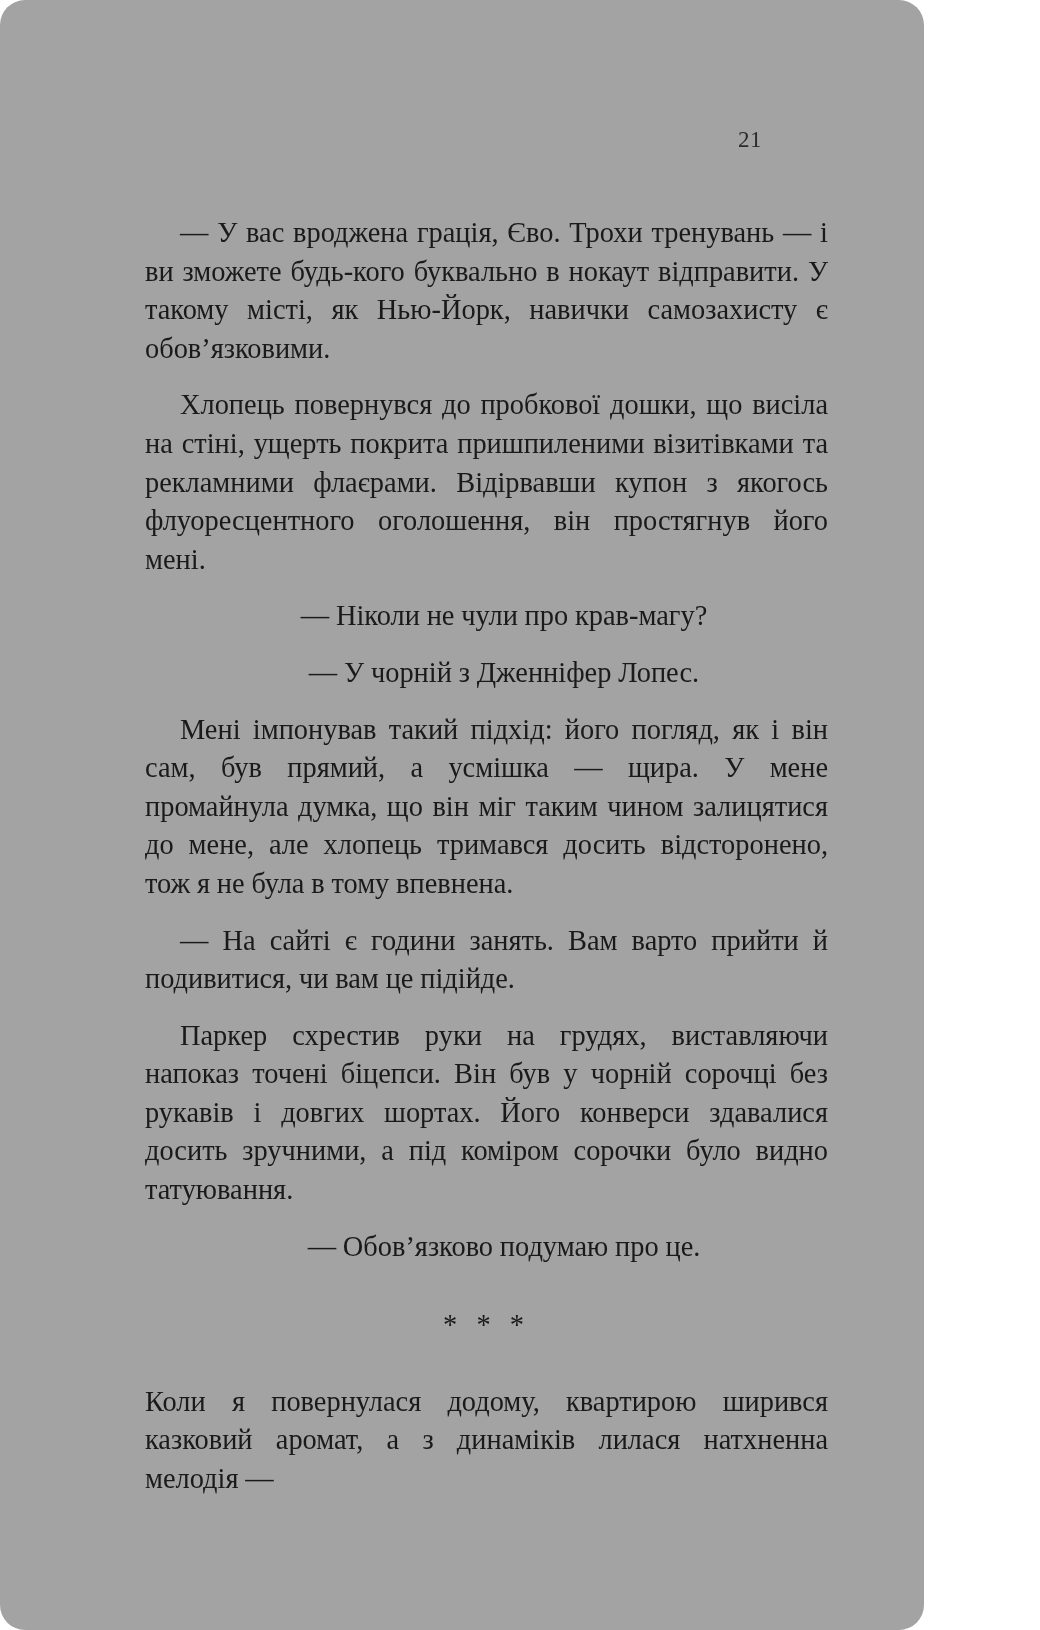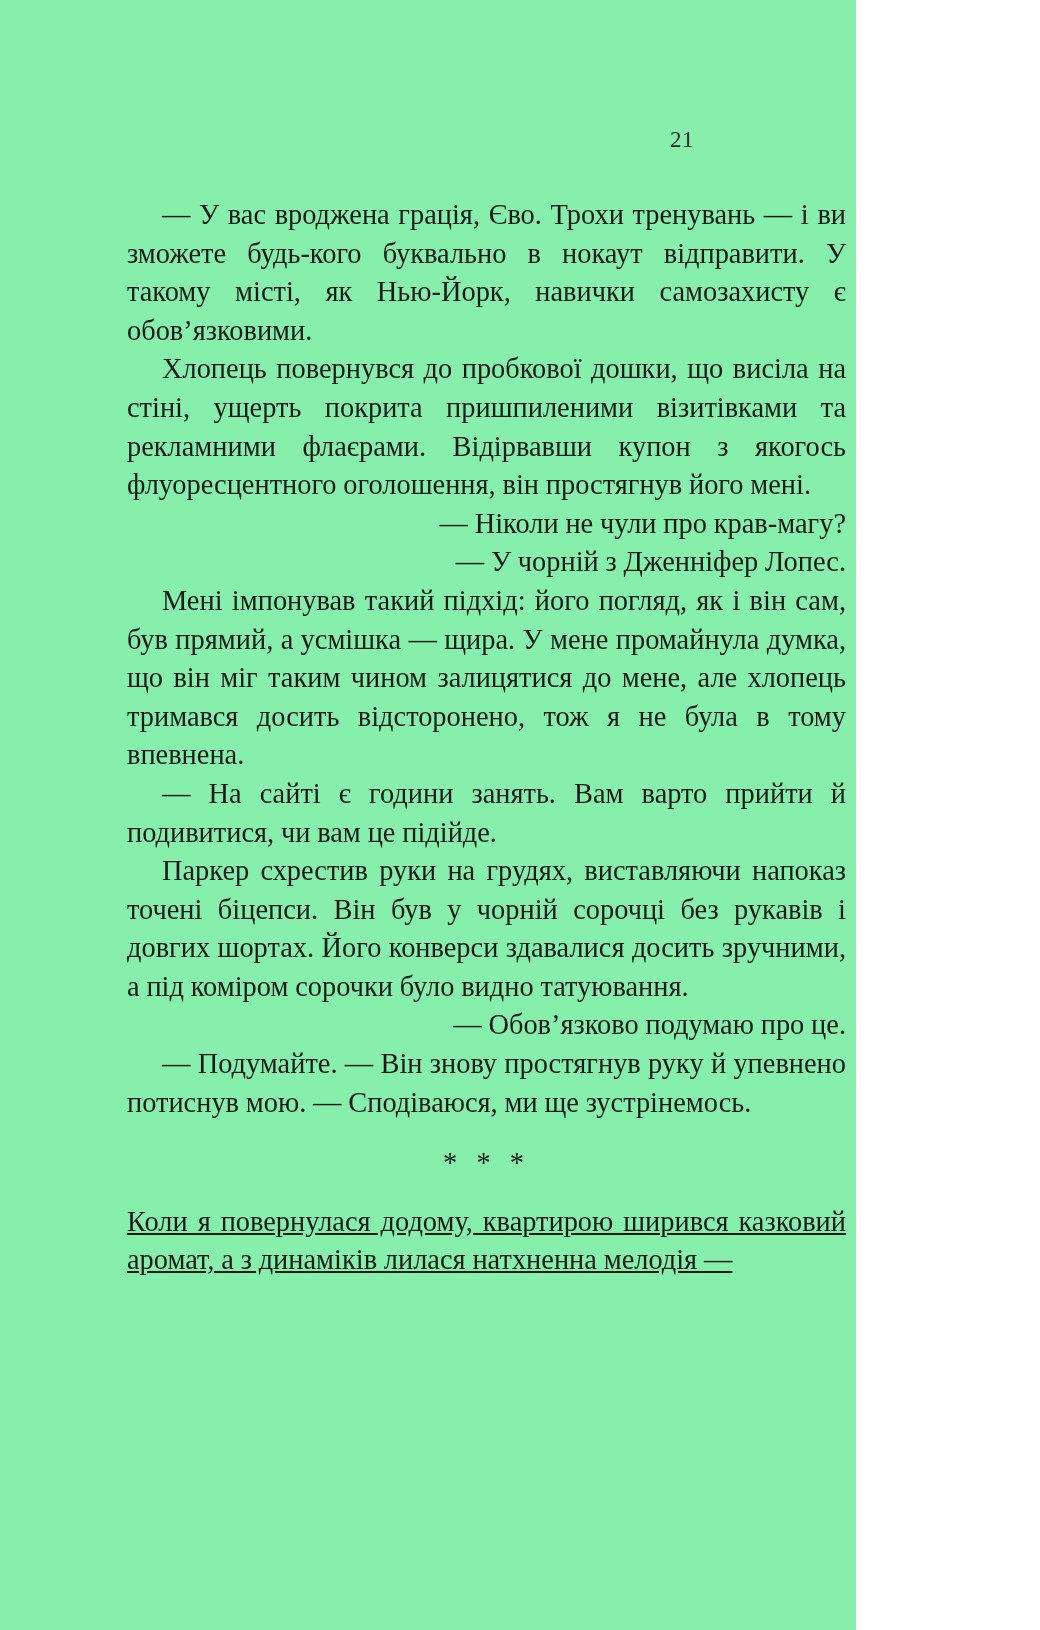--- a/index.html
+++ b/index.html
@@ -3,27 +3,28 @@
 <meta charset="utf-8">
 <style>
   html, body {
     margin: 0;
     padding: 0;
     background: #ffffff;
   }
 
   .page {
     position: relative;
-    width: 856px;
+    width: 924px;
     height: 1630px;
-    background: #86efac;
+    background: #a3a3a3;
     box-sizing: border-box;
     overflow: hidden;
     font-family: "Liberation Serif", "DejaVu Serif", serif;
     color: #1a1a1a;
+    border-radius: 25px;
   }
 
   
   .folio {
     position: absolute;
     top: 128px;
     right: 162px;
     font-size: 23px;
     color: #2b2b2b;
     letter-spacing: 0.5px;
@@ -32,39 +33,38 @@
 
   
   .textblock {
     position: absolute;
     left: 127px;
     top: 196px;
     width: 719px;
   }
 
   .para {
-    margin: 0;
+    margin: 18px;
     font-size: 28.4px;
     line-height: 38.6px;
     text-align: justify;
     text-justify: inter-word;
     text-indent: 35px;
     hyphens: manual;
     -webkit-hyphens: manual;
     word-spacing: -0.3px;
   }
 
   .para.noindent {
     text-indent: 0;
-    text-decoration: underline;
   }
 
   
   .para.short {
-    text-align: right;
+    text-align: center;
   }
 
   .divider {
     margin: 0;
     font-size: 28.4px;
     line-height: 38.6px;
     text-align: center;
     text-indent: 0;
     letter-spacing: 6px;
     padding-top: 22px;
@@ -90,20 +90,19 @@
 
 
     <p class="para">Мені імпонував такий підхід: його погляд, як і він сам, був прямий, а усмішка — щира. У мене промайнула думка, що він міг таким чином залицятися до мене, але хлопець тримався досить відсторонено, тож я не була в тому впевнена.</p>
 
     <p class="para">— На сайті є години занять. Вам варто прийти й подивитися, чи вам це підійде.</p>
 
     <p class="para">Паркер схрестив руки на грудях, виставляючи напоказ точені біцепси. Він був у чорній сорочці без рукавів і довгих шортах. Його конверси здавалися досить зручними, а під коміром сорочки було видно татуювання.</p>
 
     <p class="para short">— Обов’язково подумаю про це.</p>
 
-    <p class="para">— Подумайте. — Він знову простягнув руку й упевнено потиснув мою. — Сподіваюся, ми ще зустрінемось.</p>
 
     <p class="divider">* * *</p>
 
     <p class="para noindent">Коли я повернулася додому, квартирою ширився казковий аромат, а з динаміків лилася натхненна мелодія —</p>
 
   </div>
 </div>
 
 </body></html>

